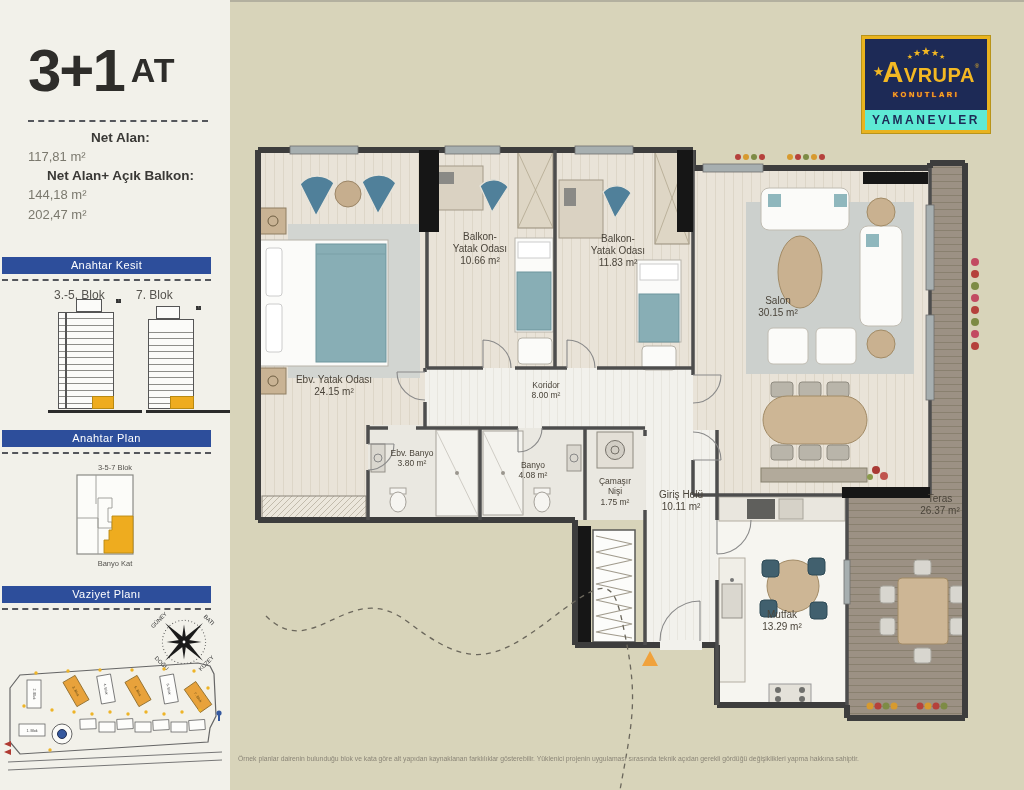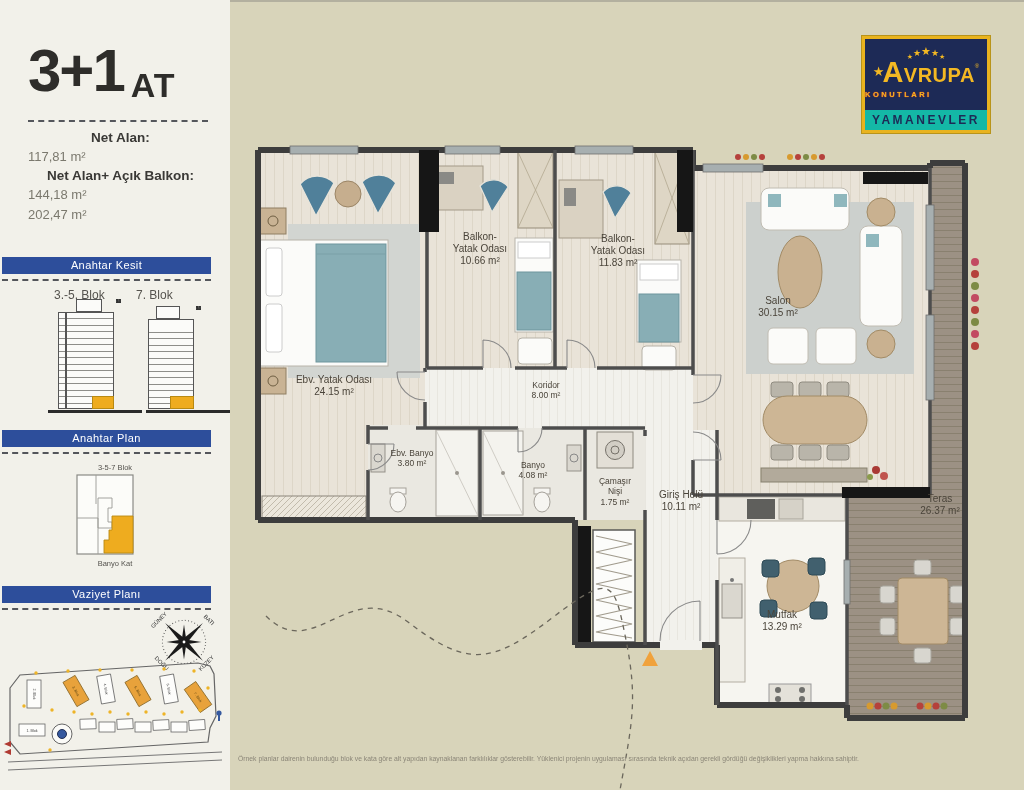--- a/index.html
+++ b/index.html
@@ -2,21 +2,21 @@
 <html><head>
 <meta charset="utf-8">
 <style>
   * { margin:0; padding:0; box-sizing:border-box; }
   body { font-family: "Liberation Sans", sans-serif; background:#8a8878; }
   .page { position:relative; width:1024px; height:790px; background:#d8d4ba; overflow:hidden; }
   .topline { position:absolute; left:0; top:0; width:100%; height:2px; background:#b3b09f; }
 
   
   .sidebar { position:absolute; left:0; top:0; width:230px; height:790px; background:#f2f1ea; }
-  .title { position:absolute; left:28px; top:36px; display:flex; align-items:flex-end; color:#2e2d2a; }
+  .title { position:absolute; left:28px; top:36px; display:flex; align-items:center; color:#2e2d2a; }
   .title .big { font-size:60px; font-weight:800; letter-spacing:-2px; }
   .title .small { font-size:34px; font-weight:800; margin-left:7px; letter-spacing:1px; }
   .title-rule { position:absolute; left:28px; top:120px; width:180px; border-top:2px dashed #55575c; }
   .stats { position:absolute; left:28px; top:129px; width:185px; }
   .stats .lbl { font-size:13.5px; font-weight:bold; color:#3a3936; line-height:18px;text-align:center; }
   .stats .val { font-size:13px; color:#7b796e; line-height:19px; margin-bottom:1px; }
   .bar { position:absolute; left:2px; width:209px; height:17px; background:#2d4e9b; color:#fff;
          font-size:11px; text-align:center; line-height:17px; letter-spacing:.4px; }
   .dashline { position:absolute; left:2px; width:209px; border-top:2px dashed #54565b; }
 
@@ -37,23 +37,23 @@
   .logo-stars { text-align:center; color:#f3b823; height:16px; margin-top:3px; }
   .logo-stars span { display:inline-block; }
   .logo-stars span:nth-child(1), .logo-stars span:nth-child(5){ font-size:7px; transform:translateY(3px); }
   .logo-stars span:nth-child(2), .logo-stars span:nth-child(4){ font-size:9px; transform:translateY(0px); }
   .logo-stars span:nth-child(3){ font-size:11px; transform:translateY(-1px); }
   .logo-brandrow { text-align:center; color:#f3b823; margin-top:-2px; }
   .logo-star-a { font-size:13px; vertical-align:6px; margin-right:-2px; }
   .logo-brand { display:inline-block; font-size:20px; font-weight:800; letter-spacing:0.5px; }
   .logo-brand::first-letter { font-size:29px; }
   .logo-mark { font-size:6px; vertical-align:14px; }
-  .logo-sub { font-size:7.5px; font-weight:bold; letter-spacing:2.5px; color:#f0b41f;
+  .logo-sub { text-align:center; font-size:7.5px; font-weight:bold; letter-spacing:2.5px; color:#f0b41f;
               text-shadow:0 0 1px #cf3a33, 0 0 1px #cf3a33; margin-top:1px; }
-  .logo-band { position:absolute; left:0; bottom:0; width:100%; height:20px; background:#14b8a6;
+  .logo-band { position:absolute; left:0; bottom:0; width:100%; height:20px; background:#5eead4;
                color:#1d2a56; font-size:12px; font-weight:800; letter-spacing:2.5px; text-align:center; line-height:20px; }
 
   
   .plan-svg { position:absolute; left:230px; top:0; }
   .room-label { font-family:"Liberation Sans",sans-serif; font-size:10px; fill:#4a443a; text-anchor:middle; }
   .room-label.sm { font-size:8.5px; }
   .disclaimer { position:absolute; left:238px; top:755px; width:740px; font-size:6.8px; color:#8b8678; }
 </style>
 </head>
 <body>

